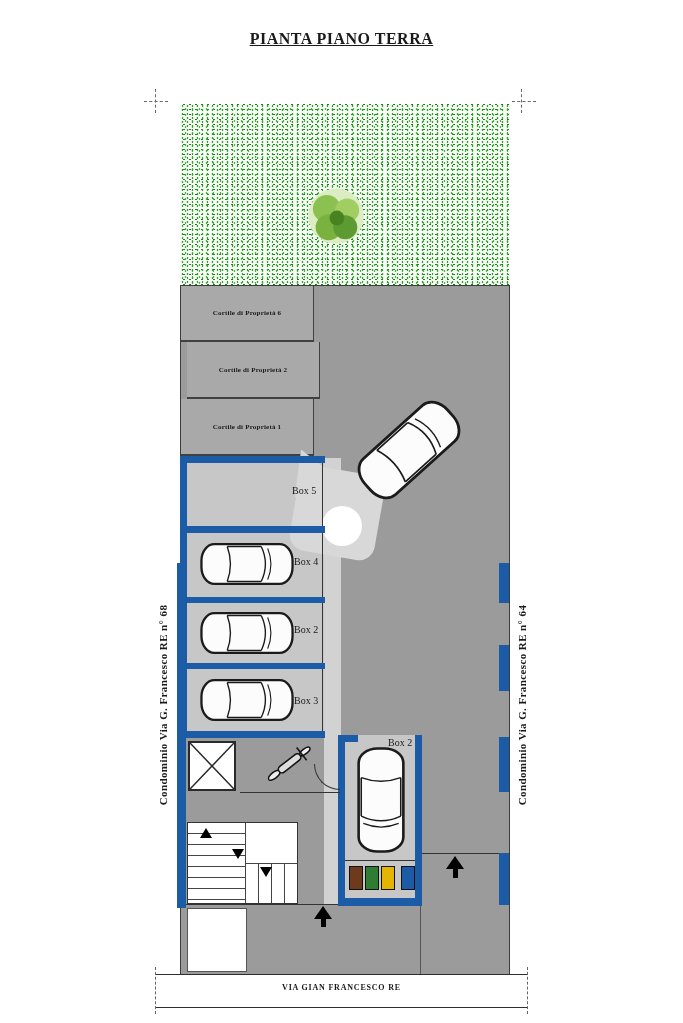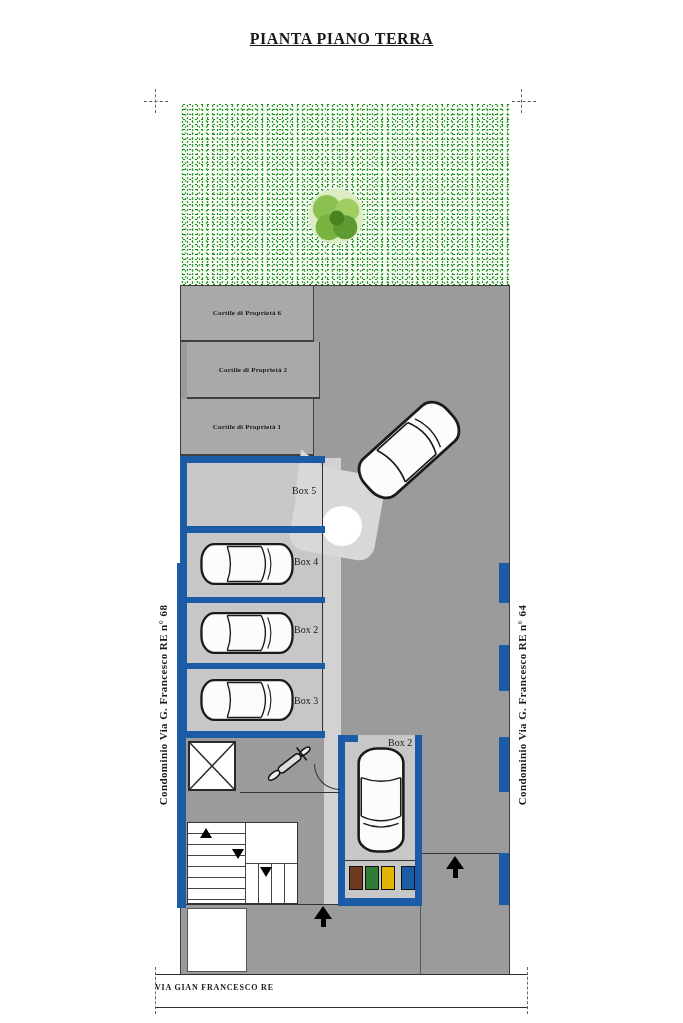--- a/index.html
+++ b/index.html
@@ -20,21 +20,21 @@
   .room-light{background:var(--room-light,#c7c7c7)}
   .wall{background:var(--wall,#1c5ba6)}
   .room-lbl{font-size:7px;font-weight:bold;letter-spacing:.2px}
   .box-lbl{font-size:10px;font-weight:normal}
   .hline{border-top:1.5px solid #333;height:0}
   .vline{border-left:1.5px solid #333;width:0}
   .dashv{border-left:1px dashed #666;width:0}
   .dashh{border-top:1px dashed #666;height:0}
   .side-lbl{width:320px;height:14px;text-align:center;font-size:11px;font-weight:bold;
     letter-spacing:.4px;transform:rotate(-90deg)}
-  .street-lbl{text-align:left;font-size:8px;font-weight:bold;letter-spacing:.8px}
+  .street-lbl{text-align:center;font-size:8px;font-weight:bold;letter-spacing:.8px}
   .tri{width:0;height:0;position:absolute}
   .tri-up-s{border-left:6px solid transparent;border-right:6px solid transparent;border-bottom:10px solid #000}
   .tri-dn-s{border-left:6px solid transparent;border-right:6px solid transparent;border-top:10px solid #000}
   .tri-up-l{border-left:9px solid transparent;border-right:9px solid transparent;border-bottom:13px solid #000}
   .stem{position:absolute;background:#000}
   .bin{position:absolute;width:14px;height:24px;border:1px solid #111}
   .elevator{background:#fff;border:2px solid #2a2a2a}
   .stairs{background:#fff;border:1.2px solid #333}
   .treads{position:absolute;left:0;top:0;width:58px;height:100%;
     background:repeating-linear-gradient(180deg,transparent 0 10px,#444 10px 11px);border-right:1px solid #444}

